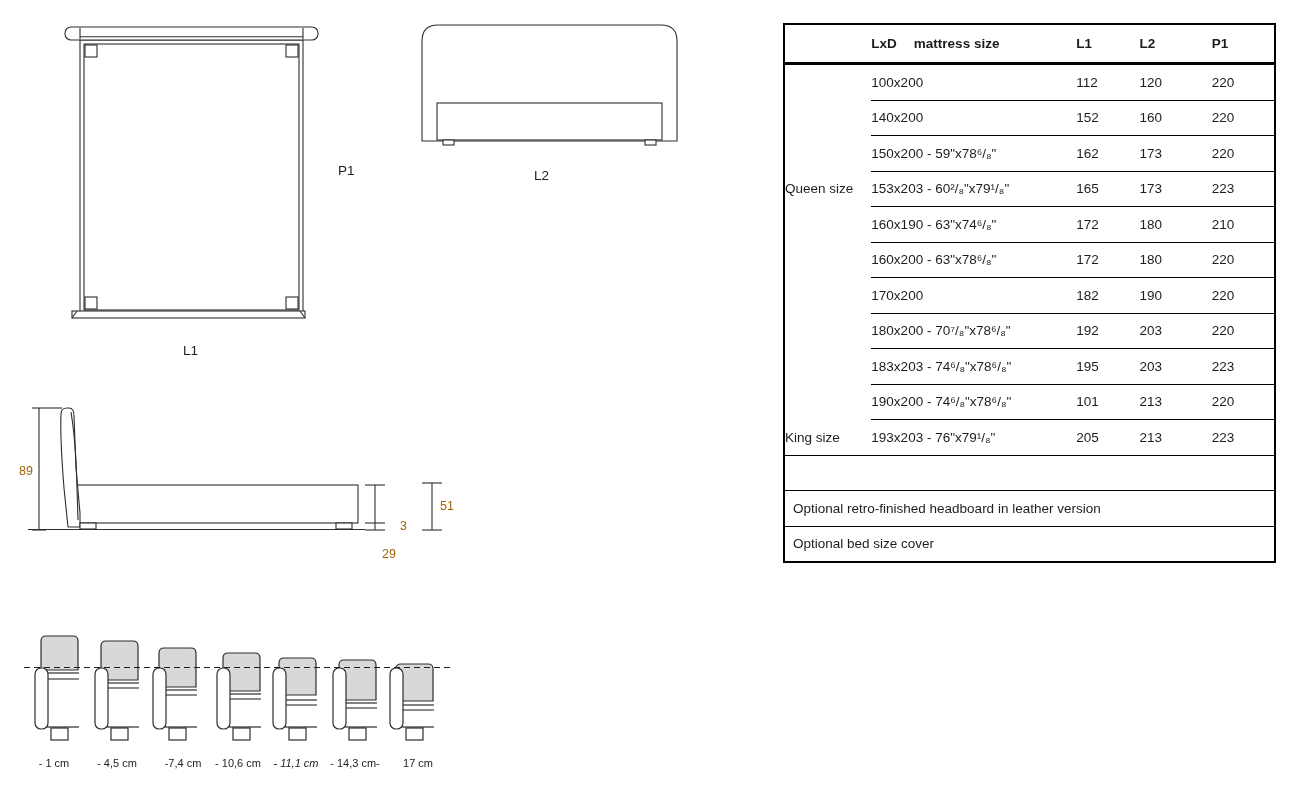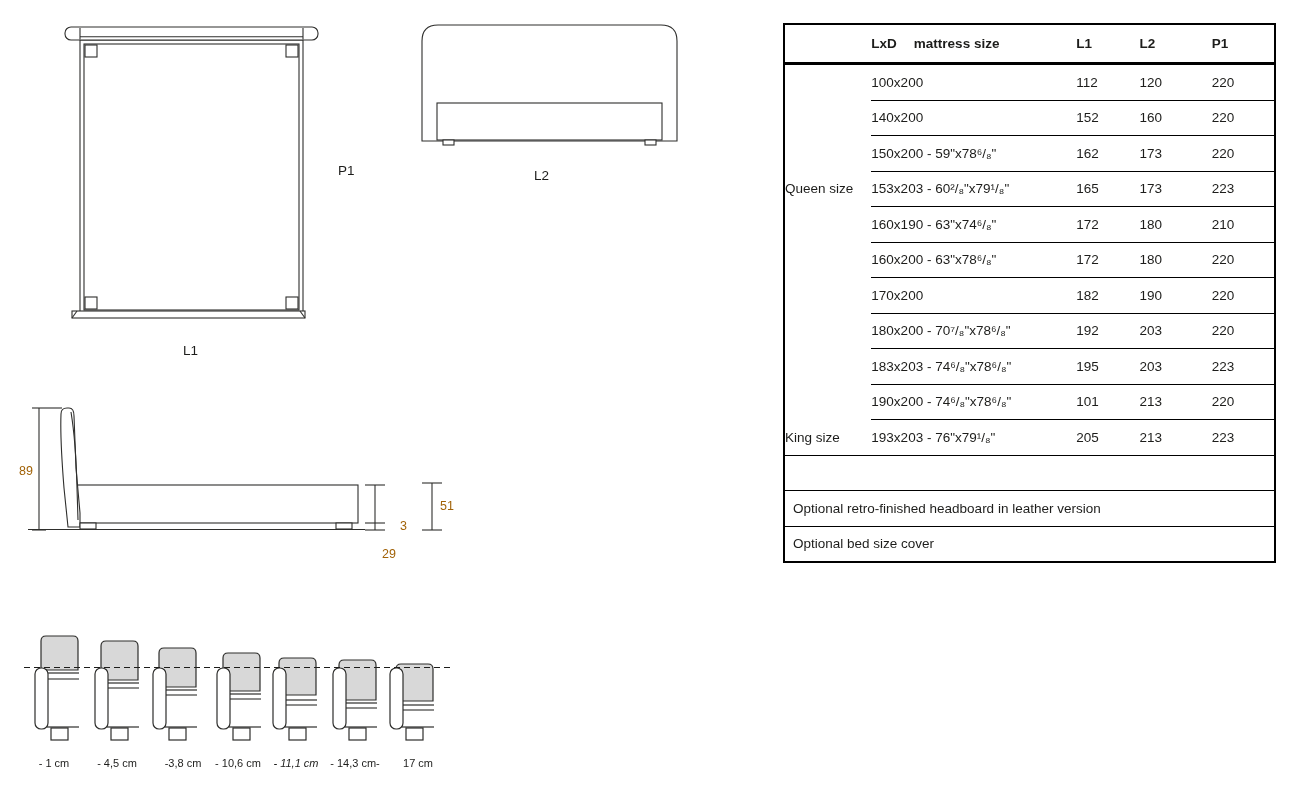--- a/index.html
+++ b/index.html
@@ -105,21 +105,21 @@
       </svg>
       <div class="mini-label" style="left: 117px;">- 4,5 cm</div>
       <svg width="56" height="126" style="left: 149px; top: 630px;">
         <path d="M10 23 Q10 18 15 18 L42 18 Q47 18 47 23 L47 57 L10 57 Z" fill="#d8d8d8" stroke="#2e2e2c" stroke-width="1.2"></path>
         <line x1="17" y1="60" x2="48" y2="60" stroke="#2e2e2c" stroke-width="1.2"></line>
         <line x1="17" y1="65" x2="48" y2="65" stroke="#2e2e2c" stroke-width="1.1"></line>
         <rect x="4" y="38" width="13" height="61" rx="6" fill="#fff" stroke="#2e2e2c" stroke-width="1.2"></rect>
         <line x1="16" y1="97" x2="48" y2="97" stroke="#2e2e2c" stroke-width="1.2"></line>
         <rect x="20" y="98" width="17" height="12" fill="#fff" stroke="#2e2e2c" stroke-width="1.2"></rect>
       </svg>
-      <div class="mini-label" style="left: 183px;">-3,8 cm</div>
+      <div class="mini-label" style="left: 183px;">-7,4 cm</div>
       <svg width="56" height="126" style="left: 213px; top: 630px;">
         <path d="M10 28 Q10 23 15 23 L42 23 Q47 23 47 28 L47 61 L10 61 Z" fill="#d8d8d8" stroke="#2e2e2c" stroke-width="1.2"></path>
         <line x1="17" y1="64" x2="48" y2="64" stroke="#2e2e2c" stroke-width="1.2"></line>
         <line x1="17" y1="69" x2="48" y2="69" stroke="#2e2e2c" stroke-width="1.1"></line>
         <rect x="4" y="38" width="13" height="61" rx="6" fill="#fff" stroke="#2e2e2c" stroke-width="1.2"></rect>
         <line x1="16" y1="97" x2="48" y2="97" stroke="#2e2e2c" stroke-width="1.2"></line>
         <rect x="20" y="98" width="17" height="12" fill="#fff" stroke="#2e2e2c" stroke-width="1.2"></rect>
       </svg>
       <div class="mini-label" style="left: 238px;">- 10,6 cm</div>
       <svg width="56" height="126" style="left: 269px; top: 630px;">

